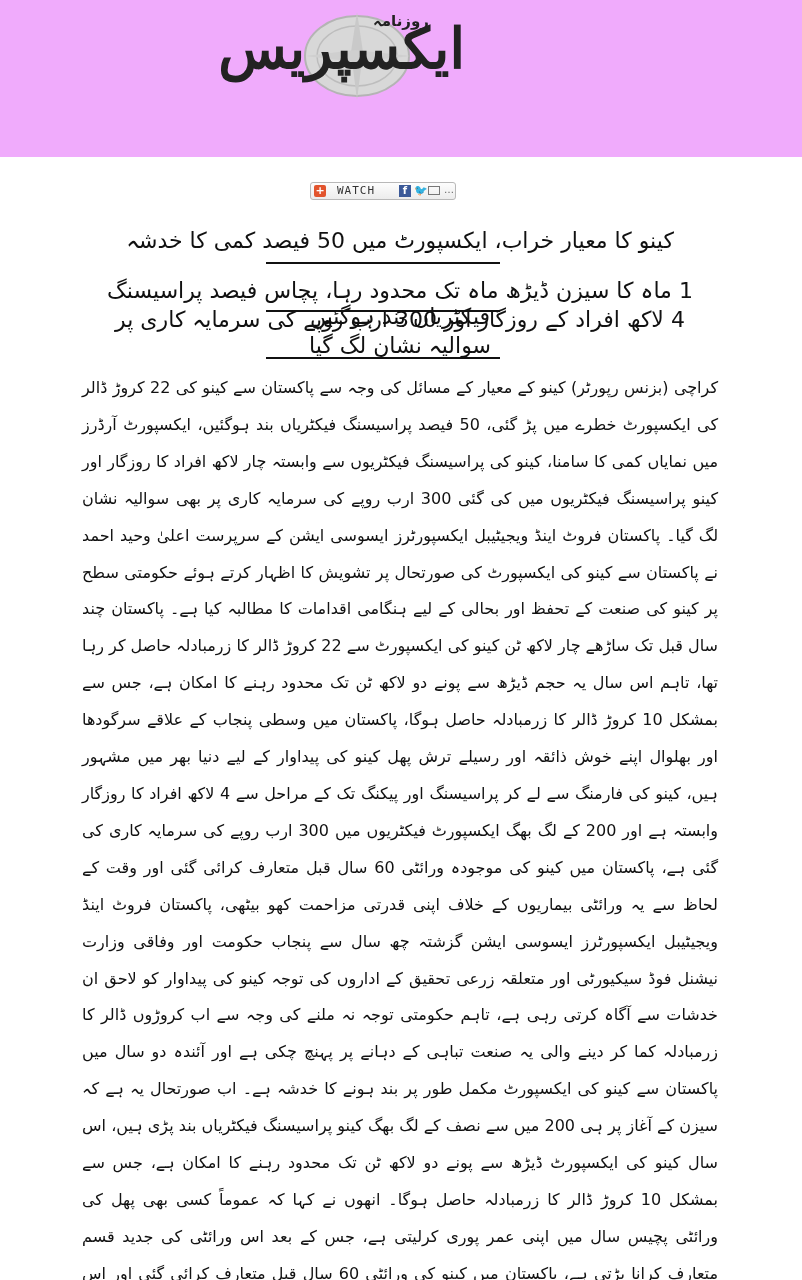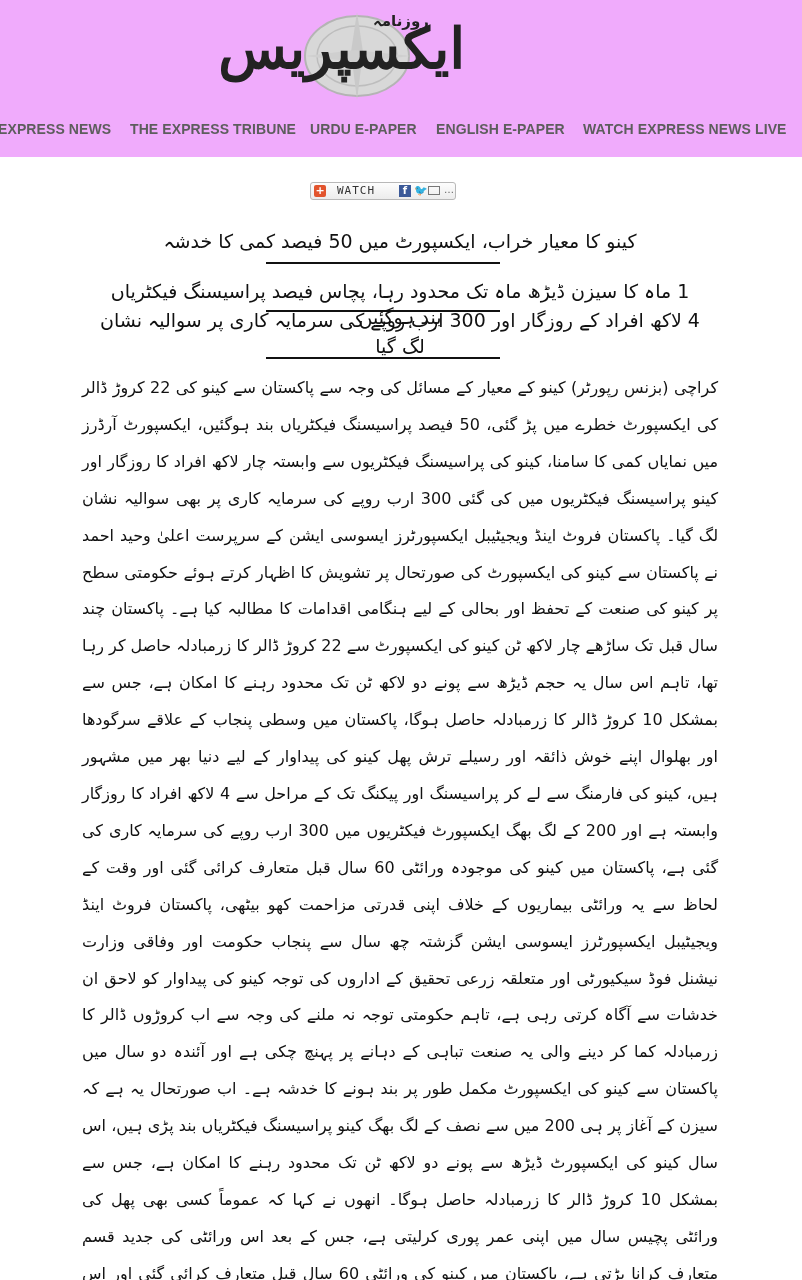--- a/index.html
+++ b/index.html
@@ -56,21 +56,21 @@
     }
     .share .mail {
       position:absolute; left:117px; top:3px; width:12px; height:9px; border:1px solid #777;
       box-sizing:border-box;
     }
     .share .more {
       position:absolute; left:133px; top:1px; font-size:10px; color:#666;
     }
     .headline {
       position:absolute; left:100px; width:600px; text-align:center; direction:rtl;
-      font-size:19px; color:#111; line-height:26px;
+      font-size:22px; color:#111; line-height:26px;
     }
     .sep {
       position:absolute; left:266px; width:234px; height:2px; background:#111;
     }
     .body-text {
       position:absolute; left:82px; top:370px; width:636px; direction:rtl; text-align:justify;
       text-align-last:right; font-size:16px; line-height:36.9px; color:#111;
     }
   </style>
 </head>
@@ -81,27 +81,20 @@
     <svg width="180" height="96" viewBox="0 0 180 96">
       <ellipse cx="62" cy="50" rx="52" ry="40" fill="#d8d8d8" stroke="#b4b4b4" stroke-width="2"></ellipse>
       <ellipse cx="62" cy="50" rx="40" ry="30" fill="none" stroke="#bdbdbd" stroke-width="1.5"></ellipse>
       <path d="M22 50 H102 M62 12 V88" stroke="#c2c2c2" stroke-width="1.5"></path>
       <path d="M62 6 L68 46 L62 94 L56 46 Z" fill="#c9c9c9"></path>
       <path d="M10 50 L60 44 L116 50 L60 56 Z" fill="#cfcfcf"></path>
     </svg>
     <span class="logo-small">روزنامہ</span>
     <span class="logo-text">ایکسپریس</span>
   </div>
-  <div class="nav">
-    <a style="left:-2px">EXPRESS NEWS</a>
-    <a style="left:130px">THE EXPRESS TRIBUNE</a>
-    <a style="left:310px">URDU E-PAPER</a>
-    <a style="left:436px">ENGLISH E-PAPER</a>
-    <a style="left:583px">WATCH EXPRESS NEWS LIVE</a>
-  </div>
 </div>
 
 <div class="share">
   <span class="plus">+</span>
   <span class="label">WATCH</span>
   <span class="fb">f</span>
   <span class="tw">🐦</span>
   <span class="mail"></span>
   <span class="more">…</span>
 </div>

